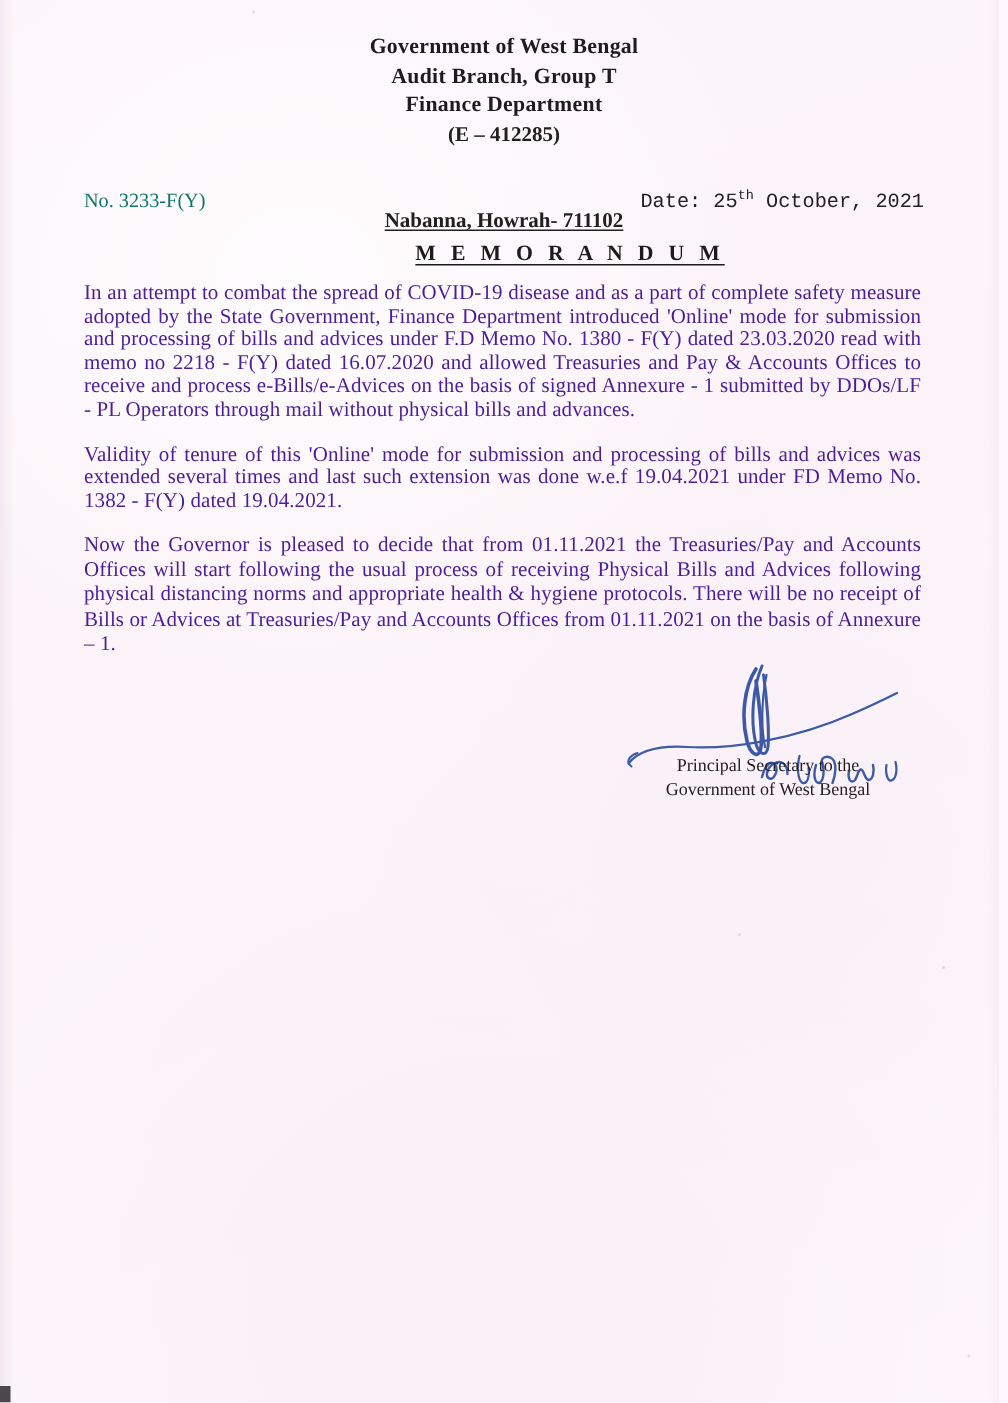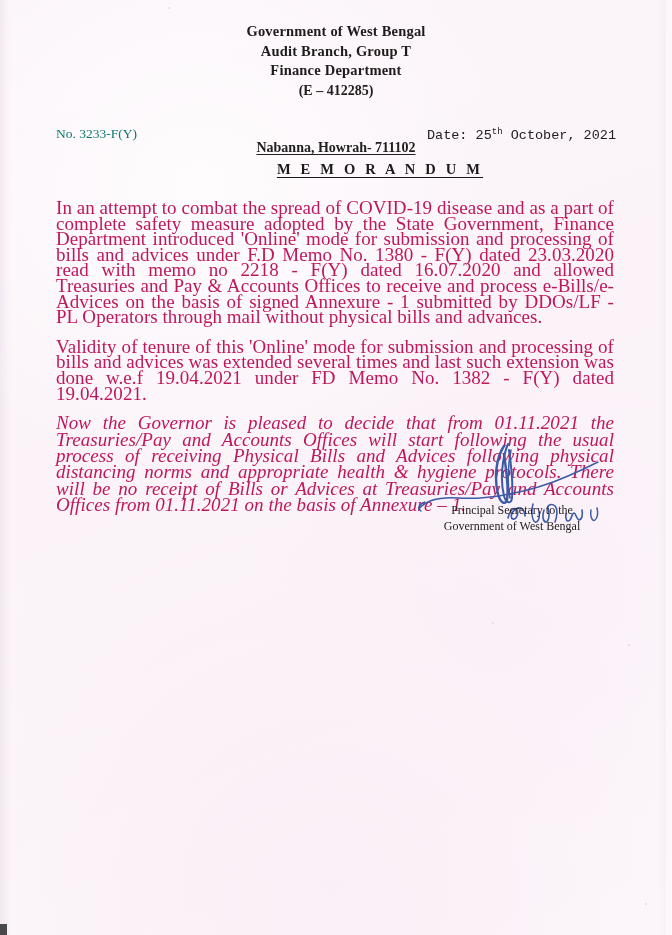--- a/index.html
+++ b/index.html
@@ -134,28 +134,28 @@
   
   .body-block {
     position: absolute;
     top: 188px;
     left: 56px;
     width: 558px;
   }
   .para {
     text-align: justify;
     text-justify: inter-word;
-    font-size: 19px;
+    font-size: 14px;
     line-height: 15.6px;
-    color: #be185d;
-    margin: 12px 0 14px 0;
+    color: #4c1d95;
+    margin: 0 0 14px 0;
     letter-spacing: 0.05px;
   }
   .para:last-child { margin-bottom: 0; }
-  .para.p3 { line-height: 16.4px; font-style: italic; }
+  .para.p3 { line-height: 16.4px; }
 
   
   .sign-zone {
     position: absolute;
     top: 440px;
     left: 392px;
     width: 240px;
     height: 100px;
   }
   .sign-ink {

